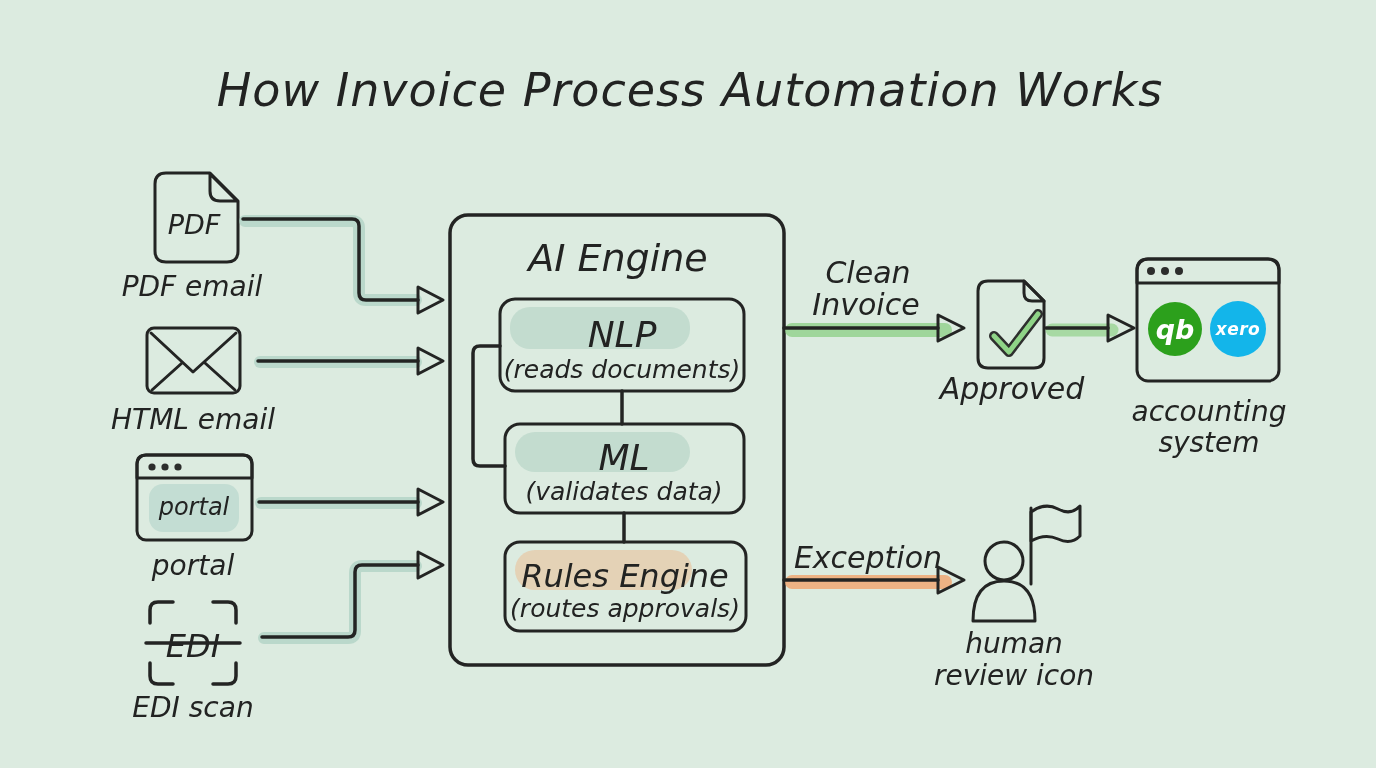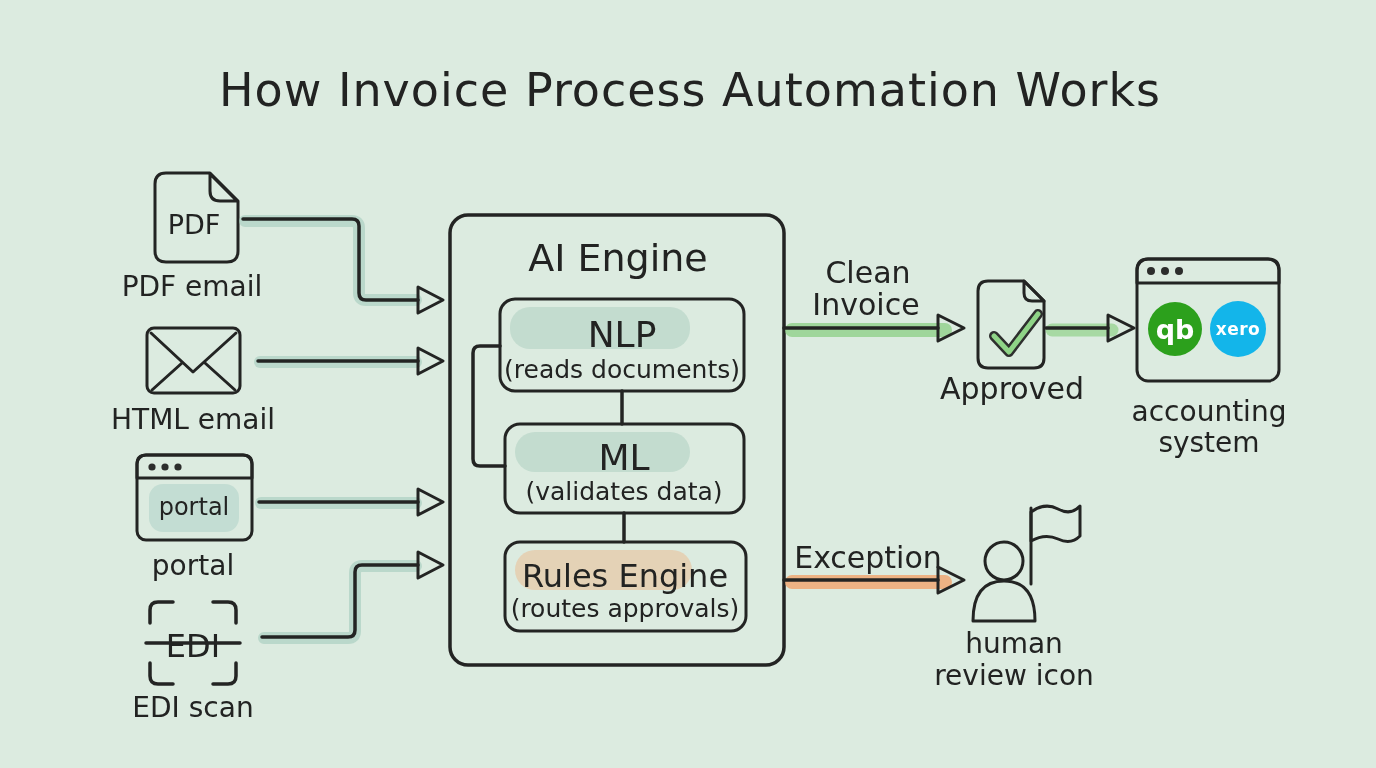--- a/index.html
+++ b/index.html
@@ -1,21 +1,21 @@
 <!DOCTYPE html>
 <html><head>
 <meta charset="utf-8">
 <style>
   html,body{margin:0;padding:0;}
   body{
     width:1376px;height:768px;overflow:hidden;
     background:#dcebe0;
     font-family:"DejaVu Sans","Liberation Sans",sans-serif;
   }
-  #canvas{position:relative;width:1376px;height:768px;}
+  #canvas{position:relative;width:1376px;height:768px;font-style:italic;}
   svg{position:absolute;top:0;left:0;}
   text{
     font-family:"DejaVu Sans","Liberation Sans",sans-serif;
     fill:#222322;
   }
   .title{font-size:46px;font-weight:500;letter-spacing:1px;}
   .label{font-size:28px;}
   .engine-title{font-size:38px;font-weight:500;}
   .mod-name{font-size:36px;font-weight:500;}
   .mod-name-sm{font-size:32px;font-weight:500;}

